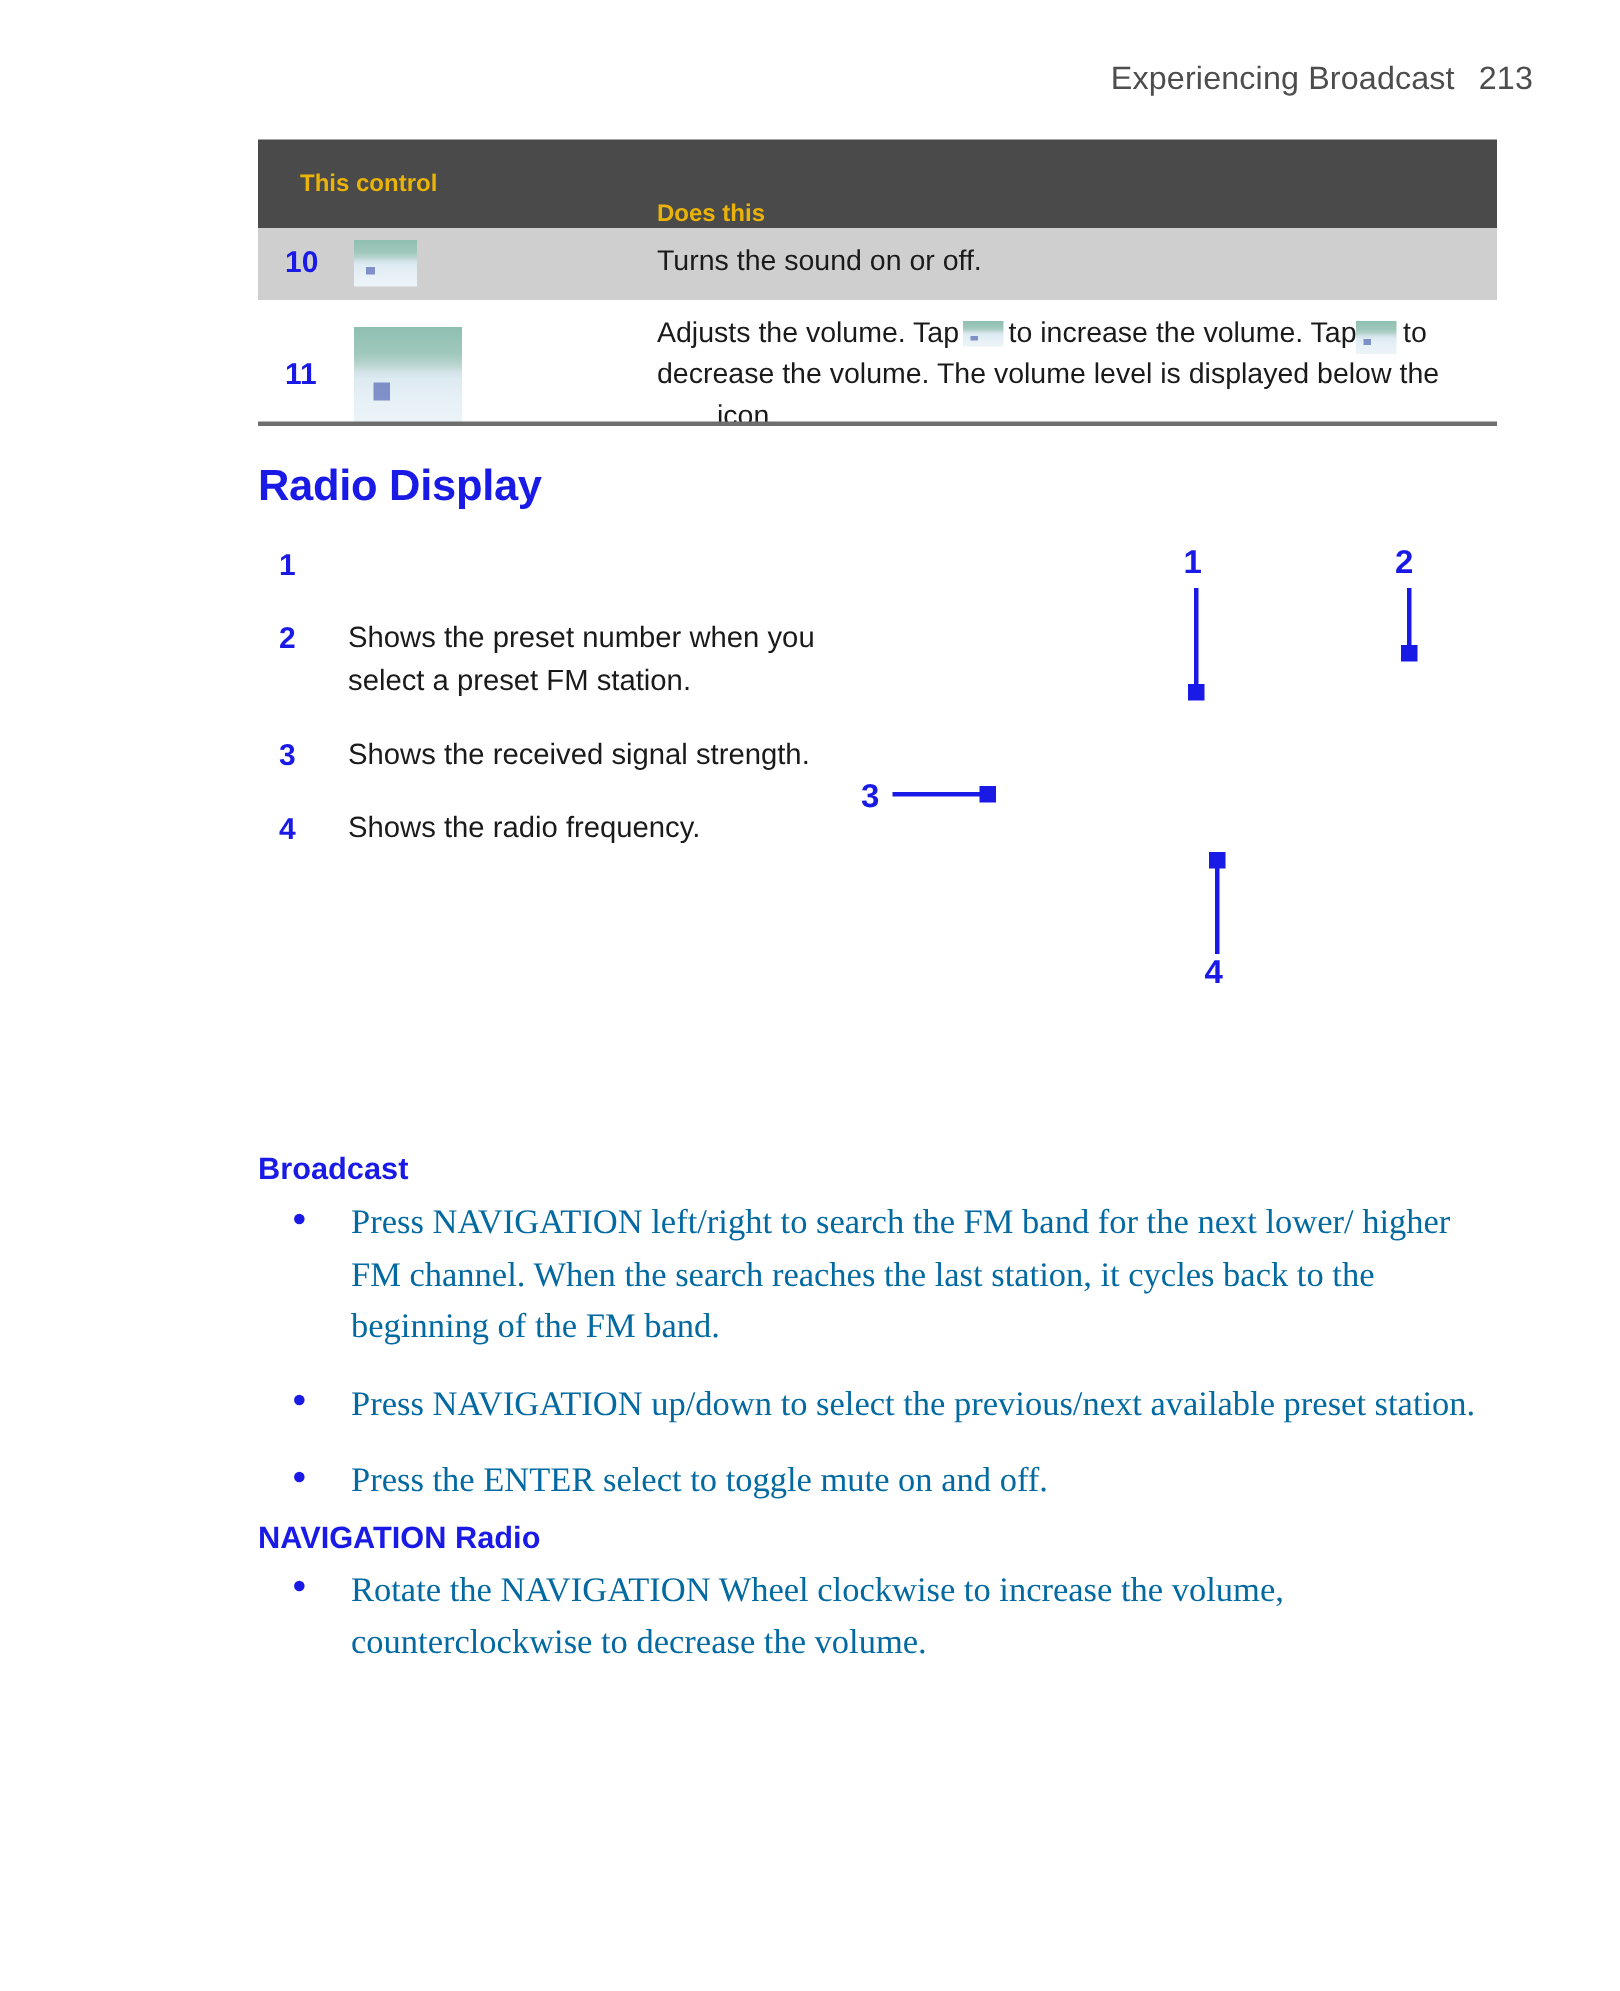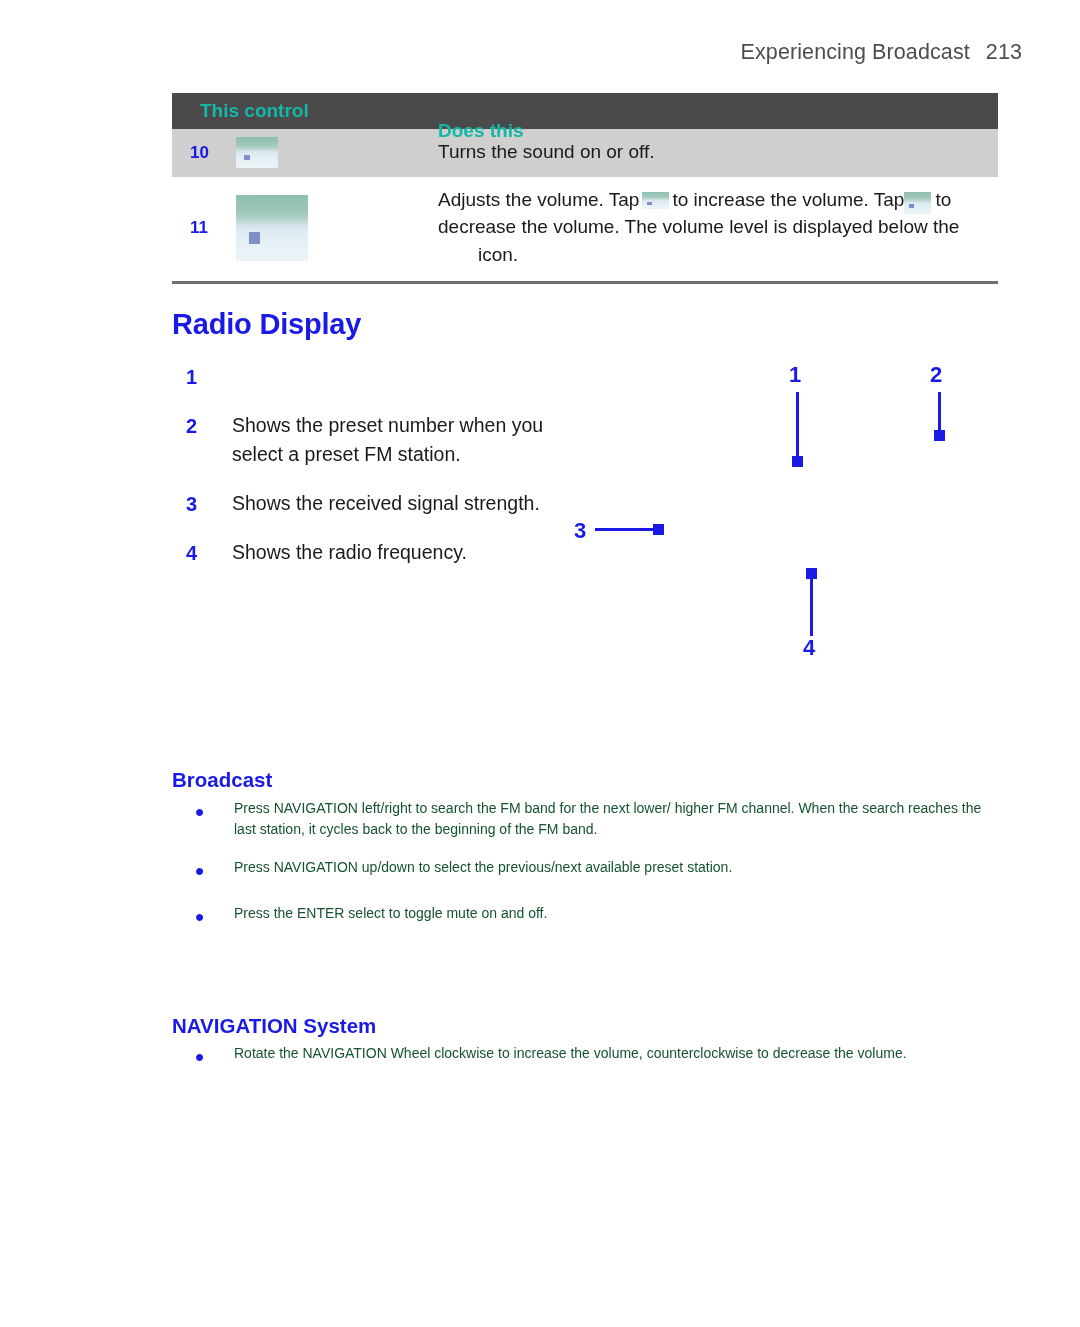--- a/index.html
+++ b/index.html
@@ -37,24 +37,24 @@
 
   
   .ctrl-table {
     position: absolute;
     left: 172px;
     top: 93px;
     width: 826px;
   }
   .ctrl-head {
     background: #4a4a4a;
-    color: #14b8a6;
-    font-weight: bold;
-    font-size: 19px;
-    height: 36px;
+    color: #eab308;
+    font-weight: bold;
+    font-size: 16px;
+    height: 59px;
     display: flex;
     align-items: center;
   }
   .ctrl-head .c1 { width: 266px; padding-left: 28px; box-sizing: border-box; }
   .ctrl-head .c2 { flex: 1; margin-top: 40px; }
 
   .ctrl-row {
     display: flex;
     align-items: stretch;
     font-size: 19px;
@@ -69,21 +69,21 @@
     align-items: center;
   }
   .ctrl-row .c2 {
     flex: 1;
     padding: 9px 12px 11px 0;
     line-height: 1.45;
   }
   .ctrl-num {
     color: #1a1ae6;
     font-weight: bold;
-    font-size: 17px;
+    font-size: 20px;
     width: 46px;
     flex: none;
   }
 
   
   .thumb {
     display: inline-block;
     background:
       linear-gradient(to bottom,
         #8fbfb0 0%, #9ec8bb 26%, #b9d4cf 38%,
@@ -217,24 +217,25 @@
     width: 48px;
     flex: none;
     color: #1a1ae6;
     font-size: 26px;
     line-height: 1.12;
     text-align: left;
     padding-left: 9px;
     box-sizing: border-box;
   }
   .bullets .btxt {
-    font-size: 14px;
+    font-size: 23px;
     line-height: 1.5;
-    color: #14532d;
+    color: #0369a1;
     max-width: 752px;
+    font-family: Liberation Serif, serif;
   }
 </style>
 </head>
 <body>
 
 <div class="page">
 
   <div class="running-head">
     <span>Experiencing Broadcast</span><span class="pgnum">213</span>
   </div>
@@ -315,21 +316,21 @@
     <div class="bitem">
       <div class="dot">•</div>
       <div class="btxt">Press NAVIGATION up/down to select the previous/next available preset station.</div>
     </div>
     <div class="bitem">
       <div class="dot">•</div>
       <div class="btxt">Press the ENTER select to toggle mute on and off.</div>
     </div>
   </div>
 
-  <h2 class="sub" id="h-nav-wheel">NAVIGATION System</h2>
+  <h2 class="sub" id="h-nav-wheel">NAVIGATION Radio</h2>
 
   <div class="bullets" id="bl-navwheel">
     <div class="bitem">
       <div class="dot">•</div>
       <div class="btxt">Rotate the NAVIGATION Wheel clockwise to increase the volume, counterclockwise to decrease the volume.</div>
     </div>
   </div>
 
 </div>
 

